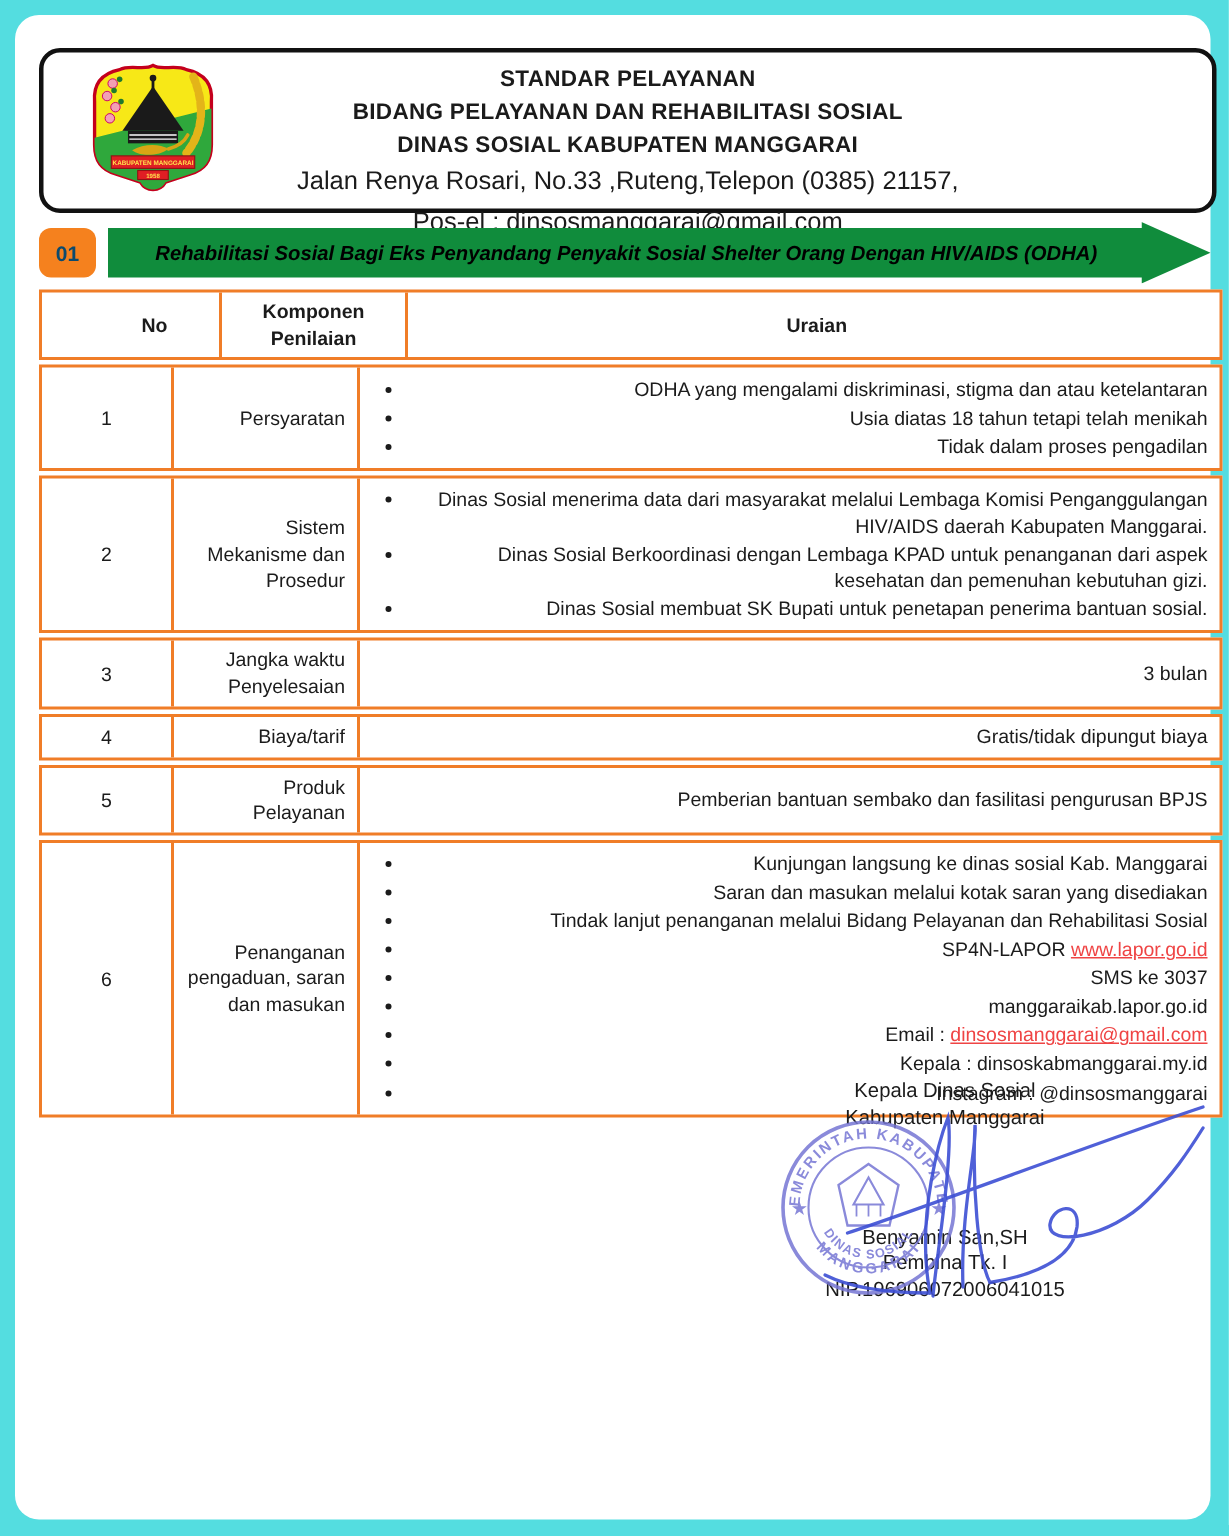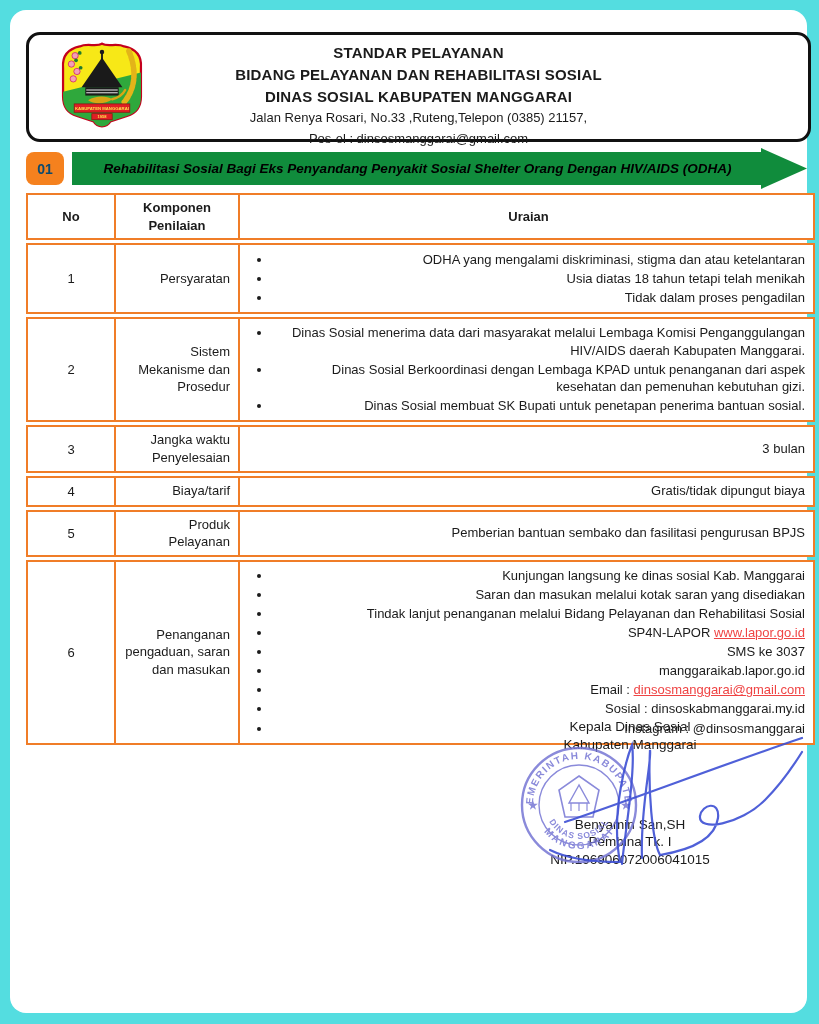--- a/index.html
+++ b/index.html
@@ -8,42 +8,42 @@
 
   .page { position: relative; width: 819px; height: 1024px; background: #54dde0; margin: 0 auto; overflow: hidden; }
   .card { position: absolute; left: 10px; top: 10px; width: 797px; height: 1003px; background: #ffffff; border-radius: 16px; }
 
   
   .header-box { position: absolute; left: 16px; top: 22px; width: 785px; height: 110px;
     border: 3px solid #111; border-radius: 14px; background: #fff; }
   .crest { position: absolute; left: 22px; top: 4px; width: 102px; height: 102px; }
   .header-text { position: absolute; left: 0; right: 0; top: 7px; text-align: center; }
   .h-title { font-size: 15px; font-weight: bold; line-height: 1.45; letter-spacing: .2px; }
-  .h-addr { font-size: 13px; line-height: 1.45; margin-top: 2px; }
+  .h-addr { font-size: 17px; line-height: 1.45; margin-top: 2px; }
 
   
   .banner-row { position: absolute; left: 16px; top: 138px; width: 781px; height: 41px; }
   .badge { position: absolute; left: 0; top: 4px; width: 38px; height: 33px; background: #f5811e;
     border-radius: 8px; color: #0c4a6e; font-weight: bold; font-size: 14px;
     display: flex; align-items: center; justify-content: center; }
   .banner { position: absolute; left: 46px; top: 0; right: 0; height: 41px; }
   .banner-bar { position: absolute; left: 0; top: 4px; height: 33px; width: calc(100% - 44px);
     background: #108c3c; display: flex; align-items: center; justify-content: center; }
   .banner-title { color: #000000; font-weight: bold; font-size: 13.5px; padding: 0 10px; font-style: italic; }
   .banner-arrow { position: absolute; right: 0; top: 0; width: 46px; height: 41px; }
 
   
   .table { position: absolute; left: 16px; top: 183px; width: 789px; }
   .t-row { display: flex; border: 2.5px solid #f07d28; background: #fff; margin-bottom: 3px; }
   .t-cell { padding: 4px 8px; display: flex; flex-direction: column; justify-content: center; font-size: 13px; text-align: right; }
   .c-no { width: 86px; align-items: center; text-align: center; }
   .c-komp { width: 124px; border-left: 2.5px solid #f07d28; line-height: 1.35; }
   .c-uraian { flex: 1; border-left: 2.5px solid #f07d28; padding-left: 12px; line-height: 1.35; }
   .t-head .t-cell { font-weight: bold; align-items: center; text-align: center; justify-content: center; }
-  .t-head { min-height: 42px; }
+  .t-head { min-height: 42px; padding-left: 32px; }
   .r1 { min-height: 56px; } .r2 { min-height: 98px; } .r3 { min-height: 45px; }
   .r4 { min-height: 31px; } .r5 { min-height: 31px; } .r6 { min-height: 158px; }
   ul.blist { margin: 0; padding-left: 20px; list-style: disc; }
   ul.blist li { margin: 1.5px 0; line-height: 1.35; }
   a.doc-link { color: #ef4444; text-decoration: underline; }
 
   
   .sig-block { position: absolute; left: 440px; top: 708px; width: 360px; text-align: center;
     font-size: 13.5px; line-height: 1.32; }
   .sig-gap { height: 62px; }
@@ -161,21 +161,21 @@
         <div class="t-cell c-komp">Penanganan pengaduan, saran dan masukan</div>
         <div class="t-cell c-uraian">
           <ul class="blist">
             <li>Kunjungan langsung ke dinas sosial Kab. Manggarai</li>
             <li>Saran dan masukan melalui kotak saran yang disediakan</li>
             <li>Tindak lanjut penanganan melalui Bidang Pelayanan dan Rehabilitasi Sosial</li>
             <li><span>SP4N-LAPOR </span><a class="doc-link">www.lapor.go.id</a></li>
             <li>SMS ke 3037</li>
             <li>manggaraikab.lapor.go.id</li>
             <li><span>Email : </span><a class="doc-link">dinsosmanggarai@gmail.com</a></li>
-            <li>Sosial : dinsoskabmanggarai.my.id</li>
+            <li>Kepala : dinsoskabmanggarai.my.id</li>
             <li>Instagram : @dinsosmanggarai</li>
           </ul>
         </div>
       </div>
     </div>
 
     <div class="sig-block">
       <div>Kepala Dinas Sosial</div>
       <div>Kabupaten Manggarai</div>
       <div class="sig-gap"></div>

